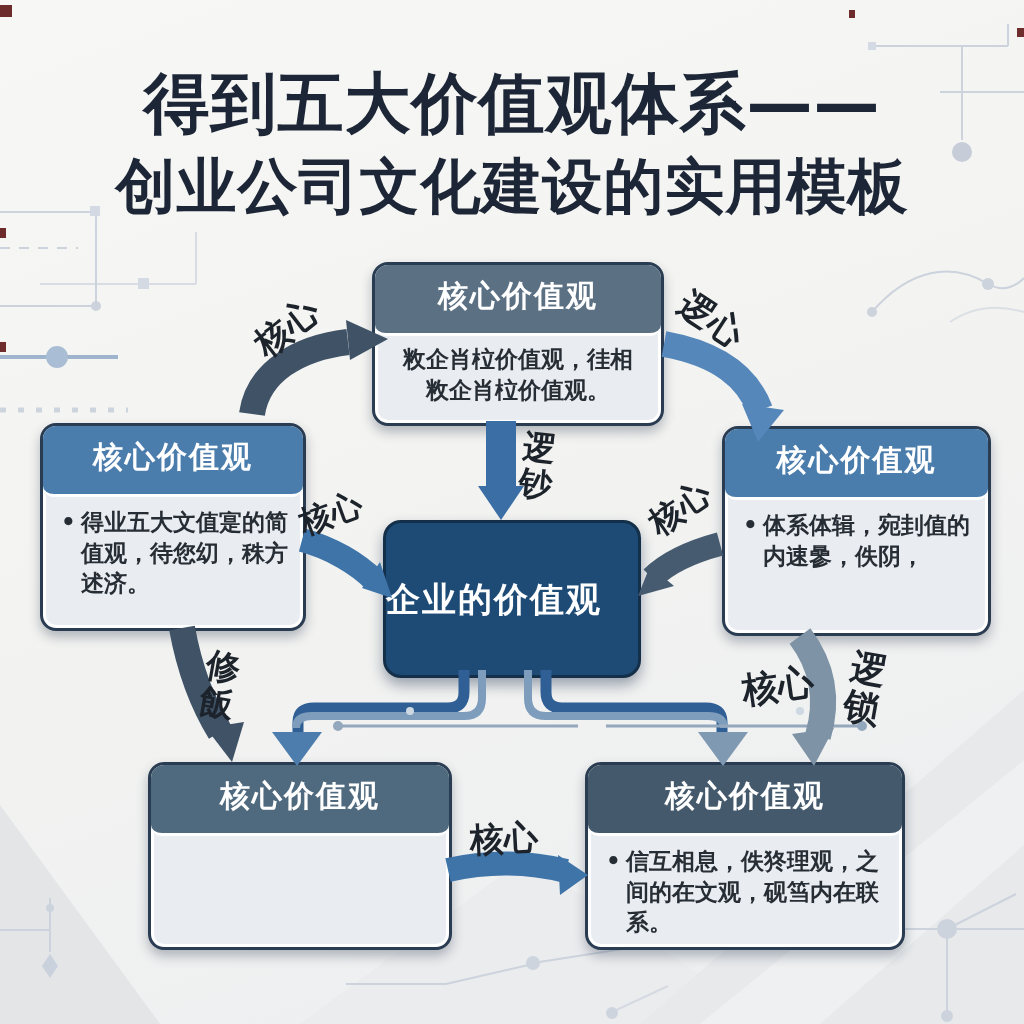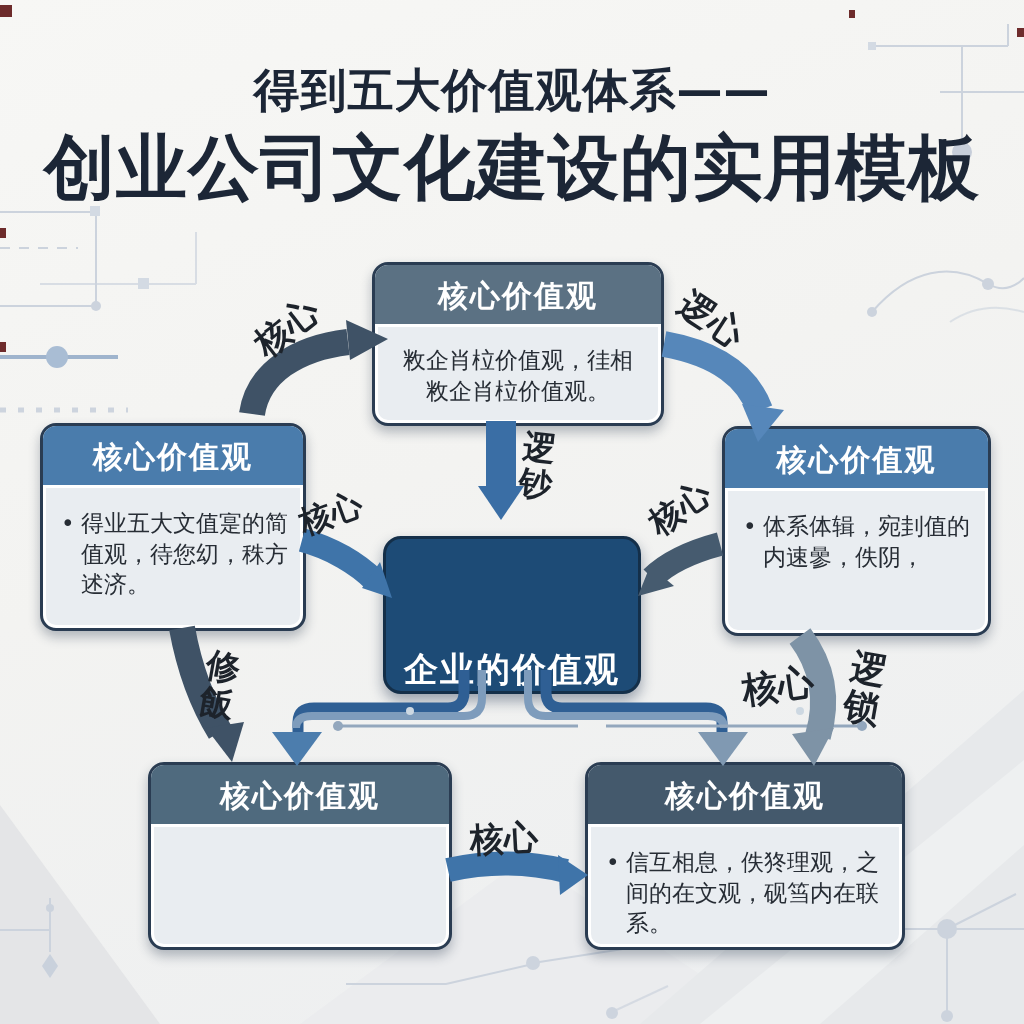--- a/index.html
+++ b/index.html
@@ -8,49 +8,49 @@
     font-family:"DejaVu Sans",sans-serif;
     background:linear-gradient(160deg,#f7f7f5 0%,#f3f3f1 45%,#eceef0 100%);
   }
   svg{position:absolute;left:0;top:0;}
   .bg-layer{z-index:1;}
   .arrow-layer{z-index:4;pointer-events:none;}
 
   
   .title{position:absolute;left:0;right:0;top:60px;text-align:center;z-index:3;
     color:#1c2636;font-weight:800;line-height:1.32;letter-spacing:1px;}
-  .title .t1{font-size:46px;}
-  .title .t2{font-size:71px;}
+  .title .t1{font-size:66px;}
+  .title .t2{font-size:60px;}
 
   
   .box{position:absolute;z-index:3;background:#e9edf1;border:3px solid #2a3c52;border-radius:16px;
     box-shadow:inset 0 0 0 3px #ffffff,0 6px 12px rgba(40,55,75,.33);overflow:hidden;}
   .box-header{color:#fff;font-weight:700;font-size:30px;letter-spacing:2px;text-align:center;
-    padding:11px 0 7px;border-bottom:3px solid #fff;}
-  .box-body{padding:18px 14px;font-size:23px;font-weight:400;color:#272d35;line-height:1.33;}
+    padding:11px 0 16px;border-bottom:3px solid #fff;border-radius:11px;}
+  .box-body{padding:8px 14px;font-size:23px;font-weight:700;color:#272d35;line-height:1.33;}
   .box-body.center-text{text-align:center;}
   ul.bullets{margin:2px 0 0 0;padding:0;list-style:none;}
   ul.bullets li{position:relative;padding-left:24px;margin-bottom:2px;}
   ul.bullets li::before{content:"\2022";position:absolute;left:4px;top:0;}
 
   .box-top{left:372px;top:262px;width:286px;height:158px;}
   .box-top .box-header{background:#5b7183;}
   .box-left{left:40px;top:423px;width:260px;height:202px;}
   .box-left .box-header{background:#4a7cac;}
   .box-right{left:722px;top:426px;width:263px;height:204px;}
   .box-right .box-header{background:#4a7cac;}
   .box-bl{left:148px;top:762px;width:298px;height:182px;}
   .box-bl .box-header{background:#4f6a7e;}
   .box-br{left:585px;top:762px;width:314px;height:182px;}
   .box-br .box-header{background:#44596c;}
 
-  .box-center{position:absolute;z-index:3;left:383px;top:536px;width:252px;height:152px;
+  .box-center{position:absolute;z-index:3;left:383px;top:520px;width:252px;height:152px;
     background:#1d4b76;border:3px solid #142f49;border-radius:18px;
-    box-shadow:0 7px 14px rgba(20,40,70,.4);display:flex;flex-direction:column;
-    align-items:center;justify-content:flex-end;color:#fff;font-weight:700;font-size:34px;
+    box-shadow:0 7px 14px rgba(20,40,70,.4);display:flex;flex-direction:row;
+    align-items:center;justify-content:flex-start;color:#fff;font-weight:700;font-size:34px;
     letter-spacing:2px;line-height:1.3;text-align:center;}
 
   
   .albl{position:absolute;z-index:5;color:#1d232b;font-weight:700;white-space:nowrap;}
   .albl span{display:block;line-height:1.08;}
   .l-tl{left:252px;top:304px;font-size:35px;transform:rotate(-38deg);}
   .l-tr{left:676px;top:296px;font-size:35px;transform:rotate(33deg);}
   .l-mid{left:521px;top:430px;font-size:33px;transform:rotate(6deg);}
   .l-lc{left:299px;top:492px;font-size:32px;transform:rotate(-20deg);}
   .l-rc{left:647px;top:486px;font-size:33px;transform:rotate(-35deg);}

